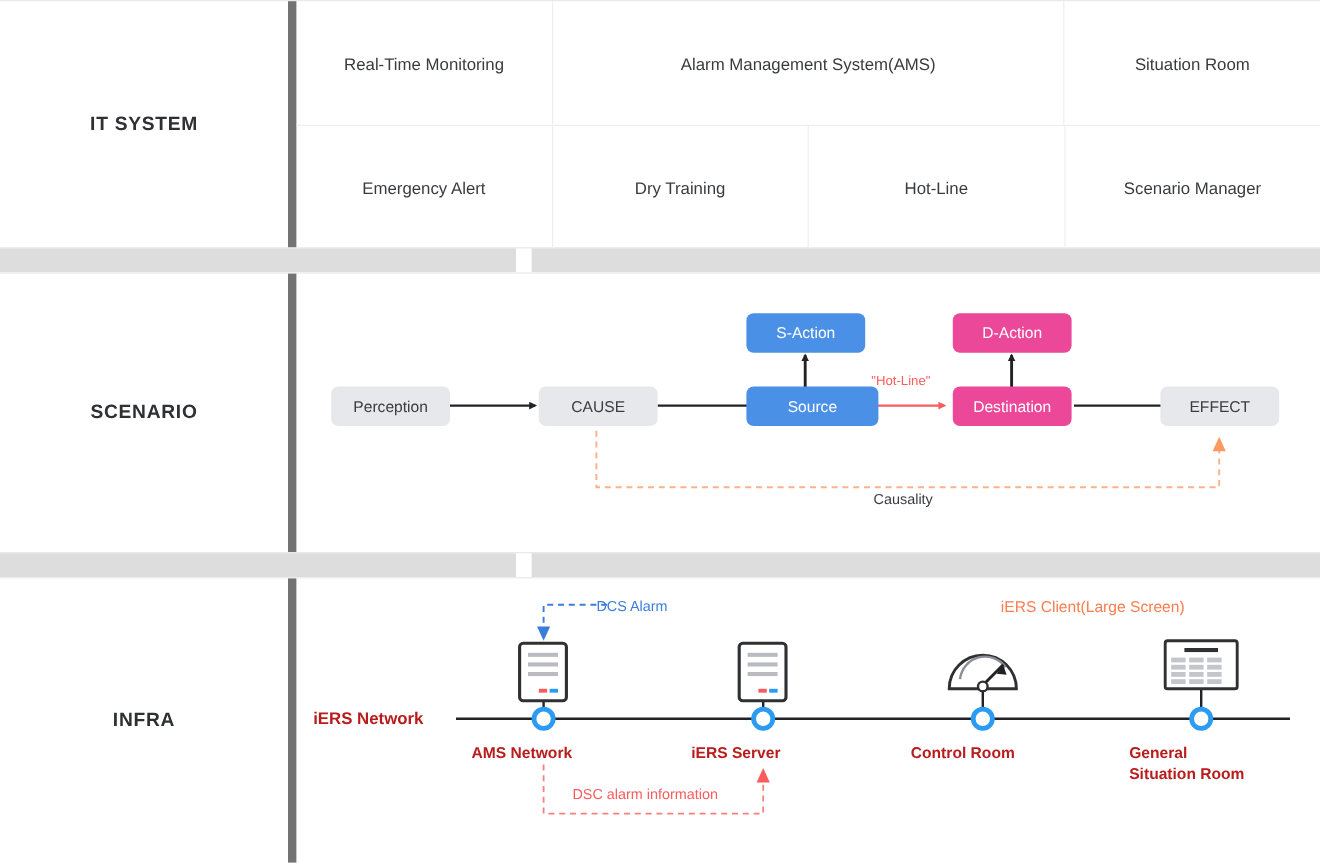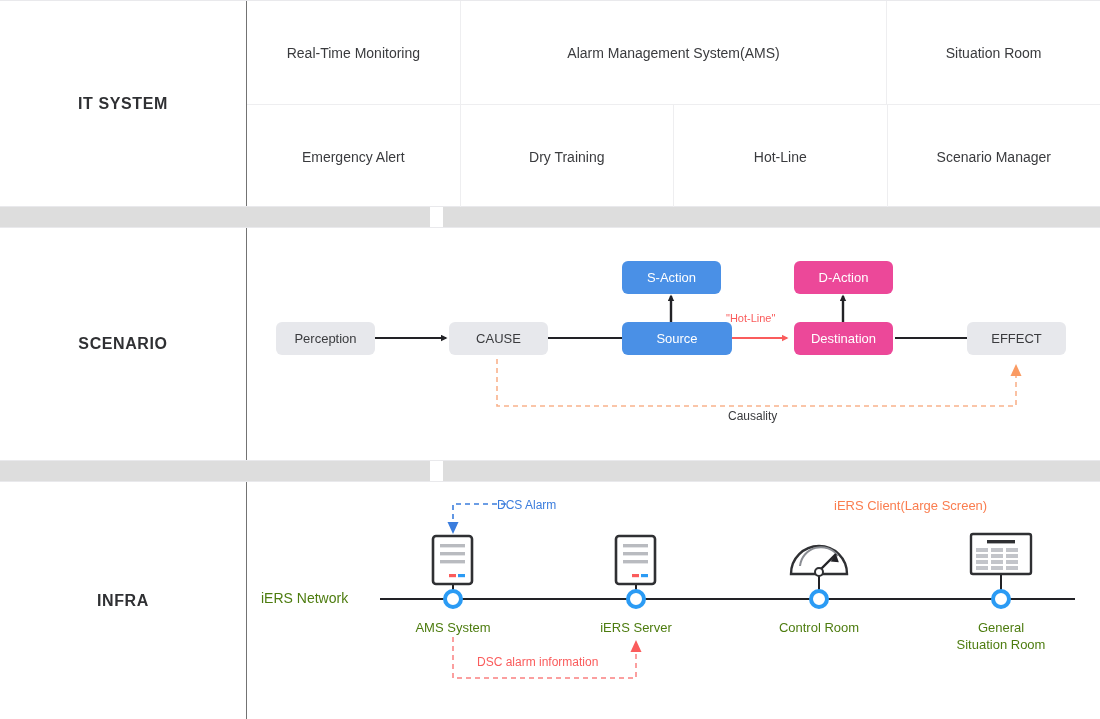--- a/index.html
+++ b/index.html
@@ -8,21 +8,21 @@
     width:1100px;height:719px;overflow:hidden;
     -webkit-font-smoothing:antialiased;
   }
   #page{position:relative;width:1100px;height:719px;background:#ffffff;}
 
   
   .band{position:absolute;left:0;width:1100px;background:#ffffff;
         border-top:1px solid #e9e9ec;border-bottom:1px solid #e9e9ec;box-sizing:border-box;}
   .band-label{position:absolute;left:0;top:0;width:247px;height:100%;
         display:flex;align-items:center;justify-content:center;
-        border-right:1px solid #737373;box-sizing:border-box;}
+        border-right:7px solid #737373;box-sizing:border-box;}
   .band-label span{font-size:16px;font-weight:bold;letter-spacing:.6px;color:#2f3033;}
   .band-body{position:absolute;left:247px;top:0;right:0;height:100%;}
 
   .sep{position:absolute;left:0;width:1100px;height:20px;background:#dddddd;}
   .sep .notch{position:absolute;left:430px;top:0;width:13px;height:20px;background:#ffffff;}
 
   
   .grid-row{position:absolute;left:0;right:0;display:flex;}
   .cell{display:flex;align-items:center;justify-content:center;
         box-sizing:border-box;border-right:1px solid #eeeef0;}
@@ -38,22 +38,22 @@
 
   .lbl{position:absolute;font-size:12px;white-space:nowrap;}
   .lbl.dark{color:#3a3b3e;}
   .lbl.red{color:#fa5c5c;}
   .lbl.orange{color:#fa7d4f;}
   .lbl.blue{color:#3b7ddd;}
 
   svg.layer{position:absolute;left:0;top:0;overflow:visible;}
 
   
-  .infra-label{position:absolute;font-size:13px;color:#4d7c0f;white-space:nowrap;
-               text-align:center;line-height:17px;}
+  .infra-label{position:absolute;font-size:13px;color:#b91c1c;white-space:nowrap;
+               line-height:17px;font-weight:bold;}
 </style>
 </head>
 <body>
 
 <div id="page">
 
   <div class="band" style="top:0;height:207px;">
     <div class="band-label">
       <span>IT SYSTEM</span>
     </div>
@@ -218,21 +218,21 @@
 
         <path d="M259,22 L206,22 L206,42" fill="none" stroke="#3b7ddd" stroke-width="1.6" stroke-dasharray="5,4"></path>
         <path d="M206,52 L200.5,40 L211.5,40 Z" fill="#3b7ddd"></path>
 
         <path d="M206,155 L206,196 L389,196 L389,168" fill="none" stroke="#fa8080" stroke-width="1.5" stroke-dasharray="5,4"></path>
         <path d="M389,158 L394.5,170 L383.5,170 Z" fill="#fa5c5c"></path>
       </svg>
 
       <div class="infra-label" style="left:14px;top:108px;font-size:14px;">iERS Network</div>
 
-      <div class="infra-label" style="left:146px;top:137px;width:120px;">AMS System</div>
+      <div class="infra-label" style="left:146px;top:137px;width:120px;">AMS Network</div>
       <div class="infra-label" style="left:329px;top:137px;width:120px;">iERS Server</div>
       <div class="infra-label" style="left:512px;top:137px;width:120px;">Control Room</div>
       <div class="infra-label" style="left:694px;top:137px;width:120px;white-space:pre-line;">General
 Situation Room</div>
 
       <div class="lbl blue" style="left:250px;top:16px;font-size:12px;">DCS Alarm</div>
       <div class="lbl orange" style="left:587px;top:16px;font-size:13px;">iERS Client(Large Screen)</div>
       <div class="lbl red" style="left:230px;top:173px;font-size:12px;">DSC alarm information</div>
     </div>
   </div>

